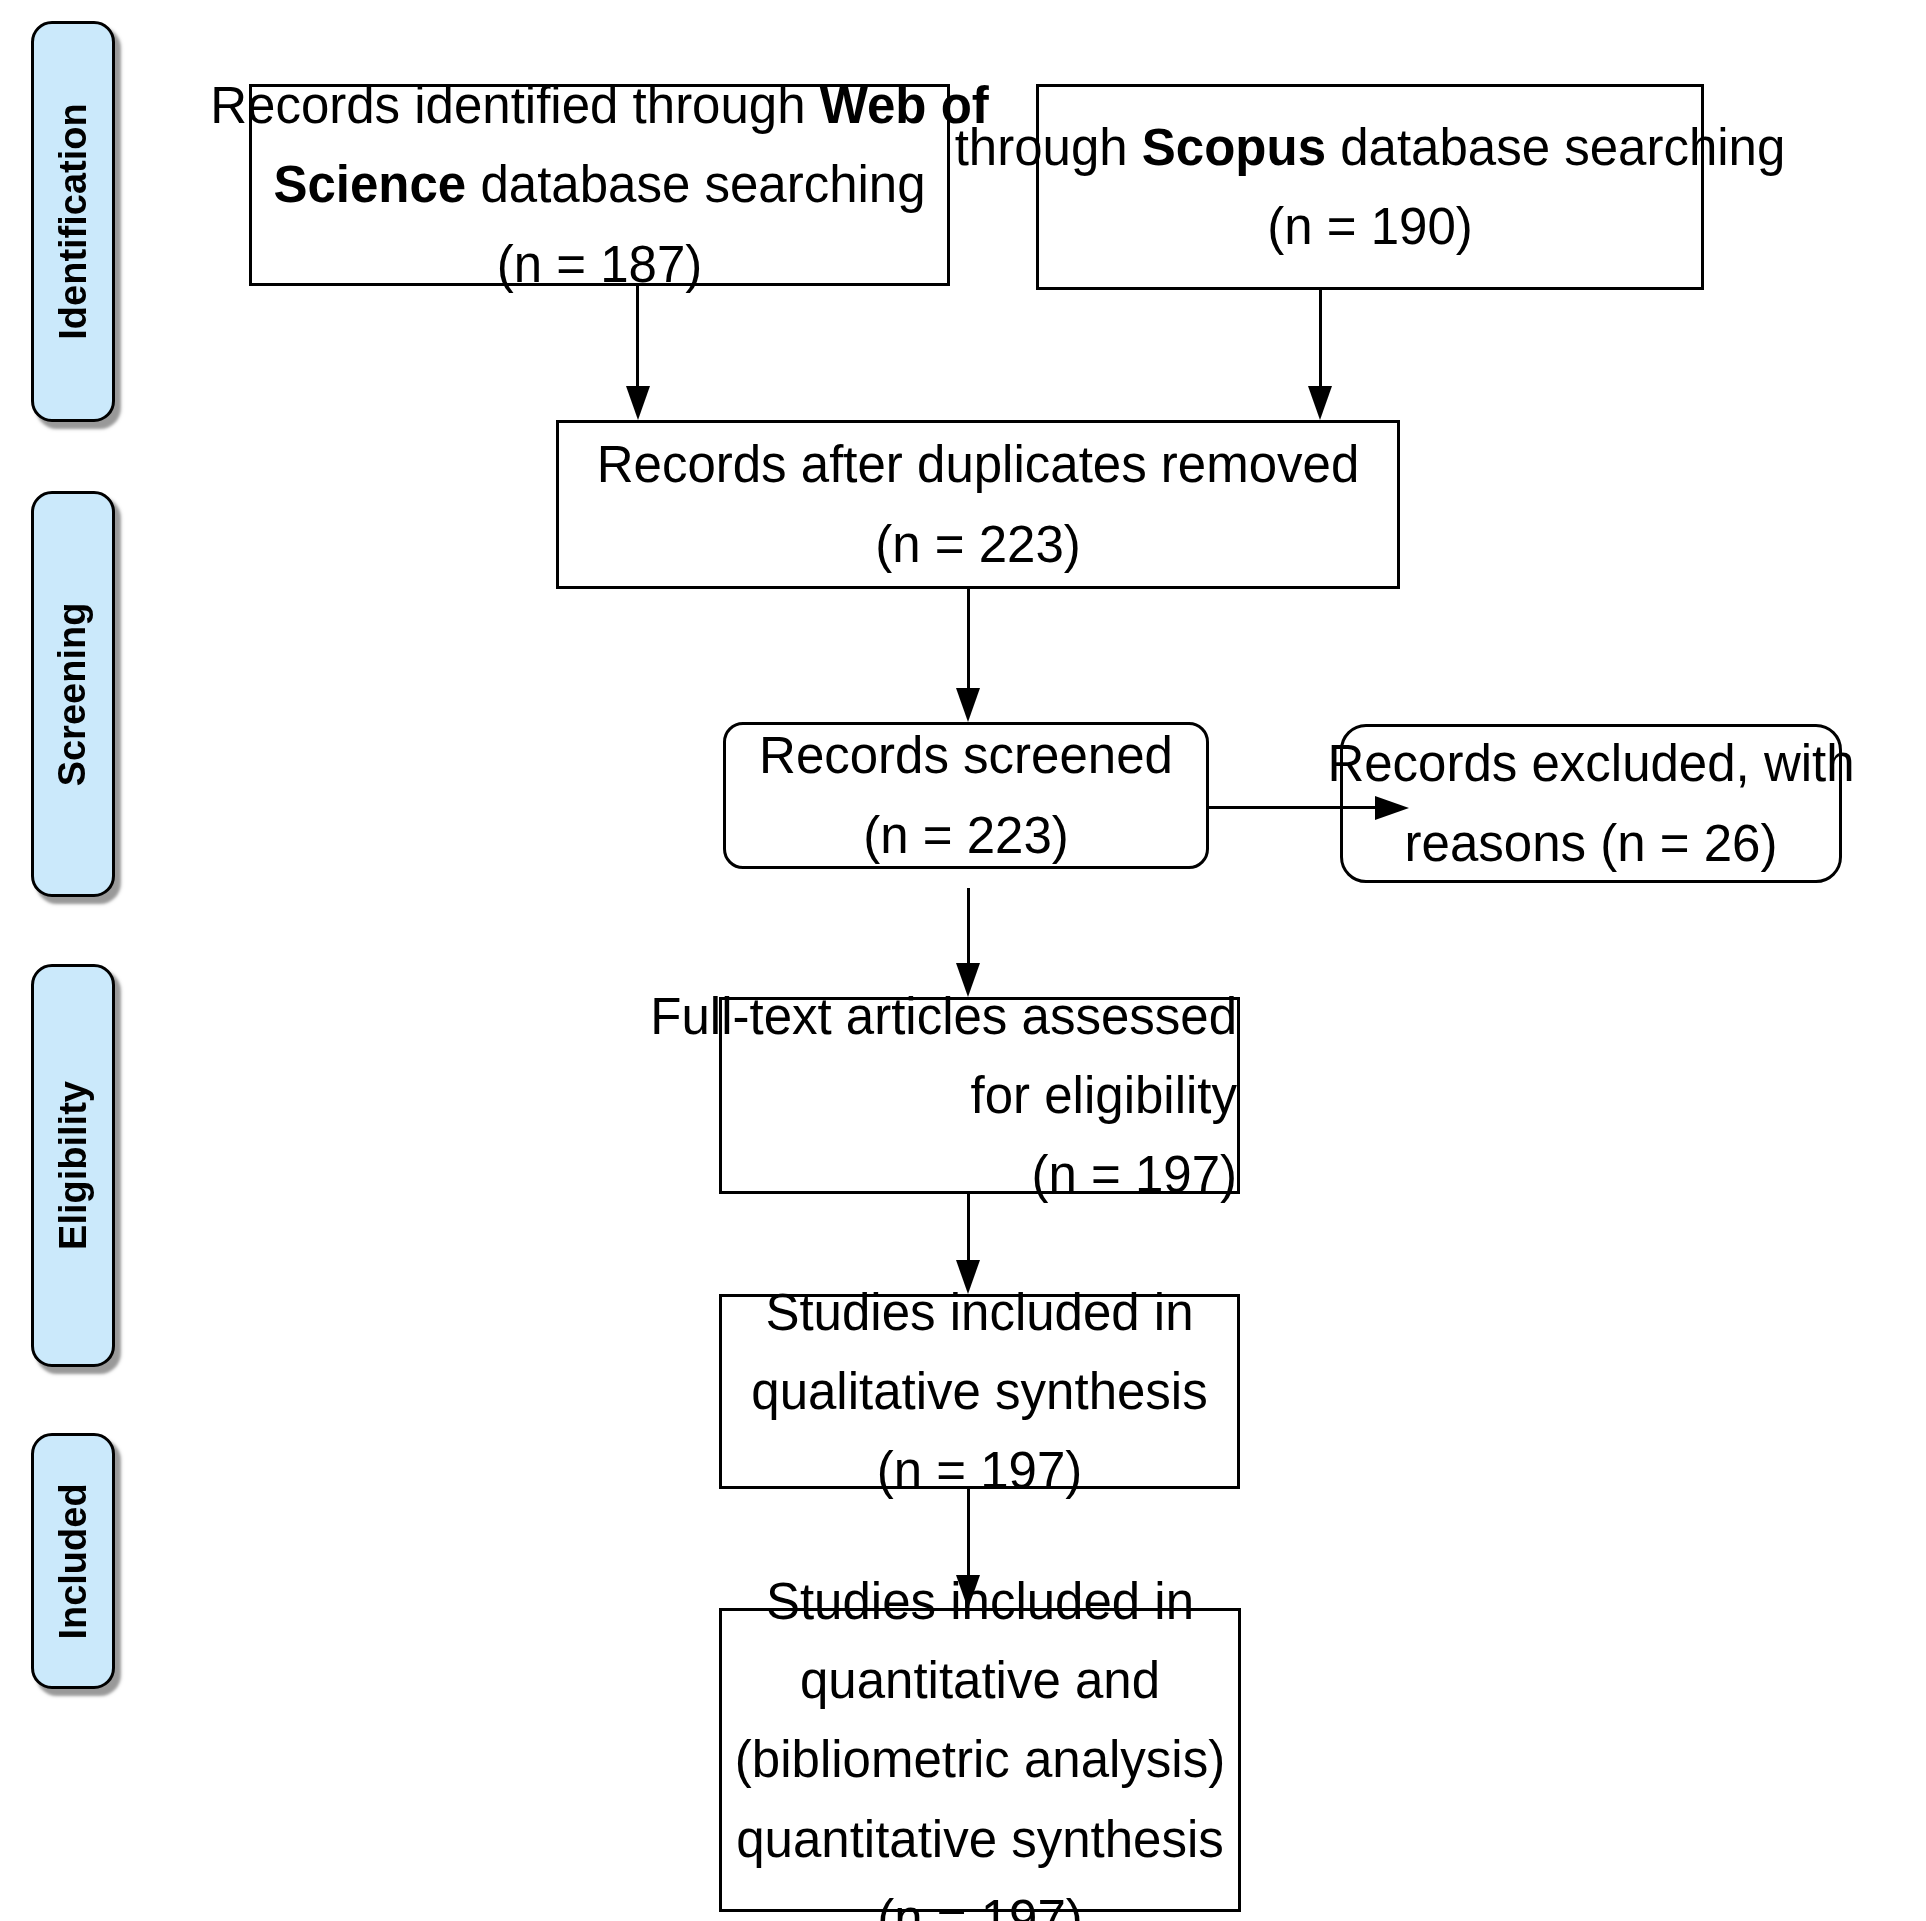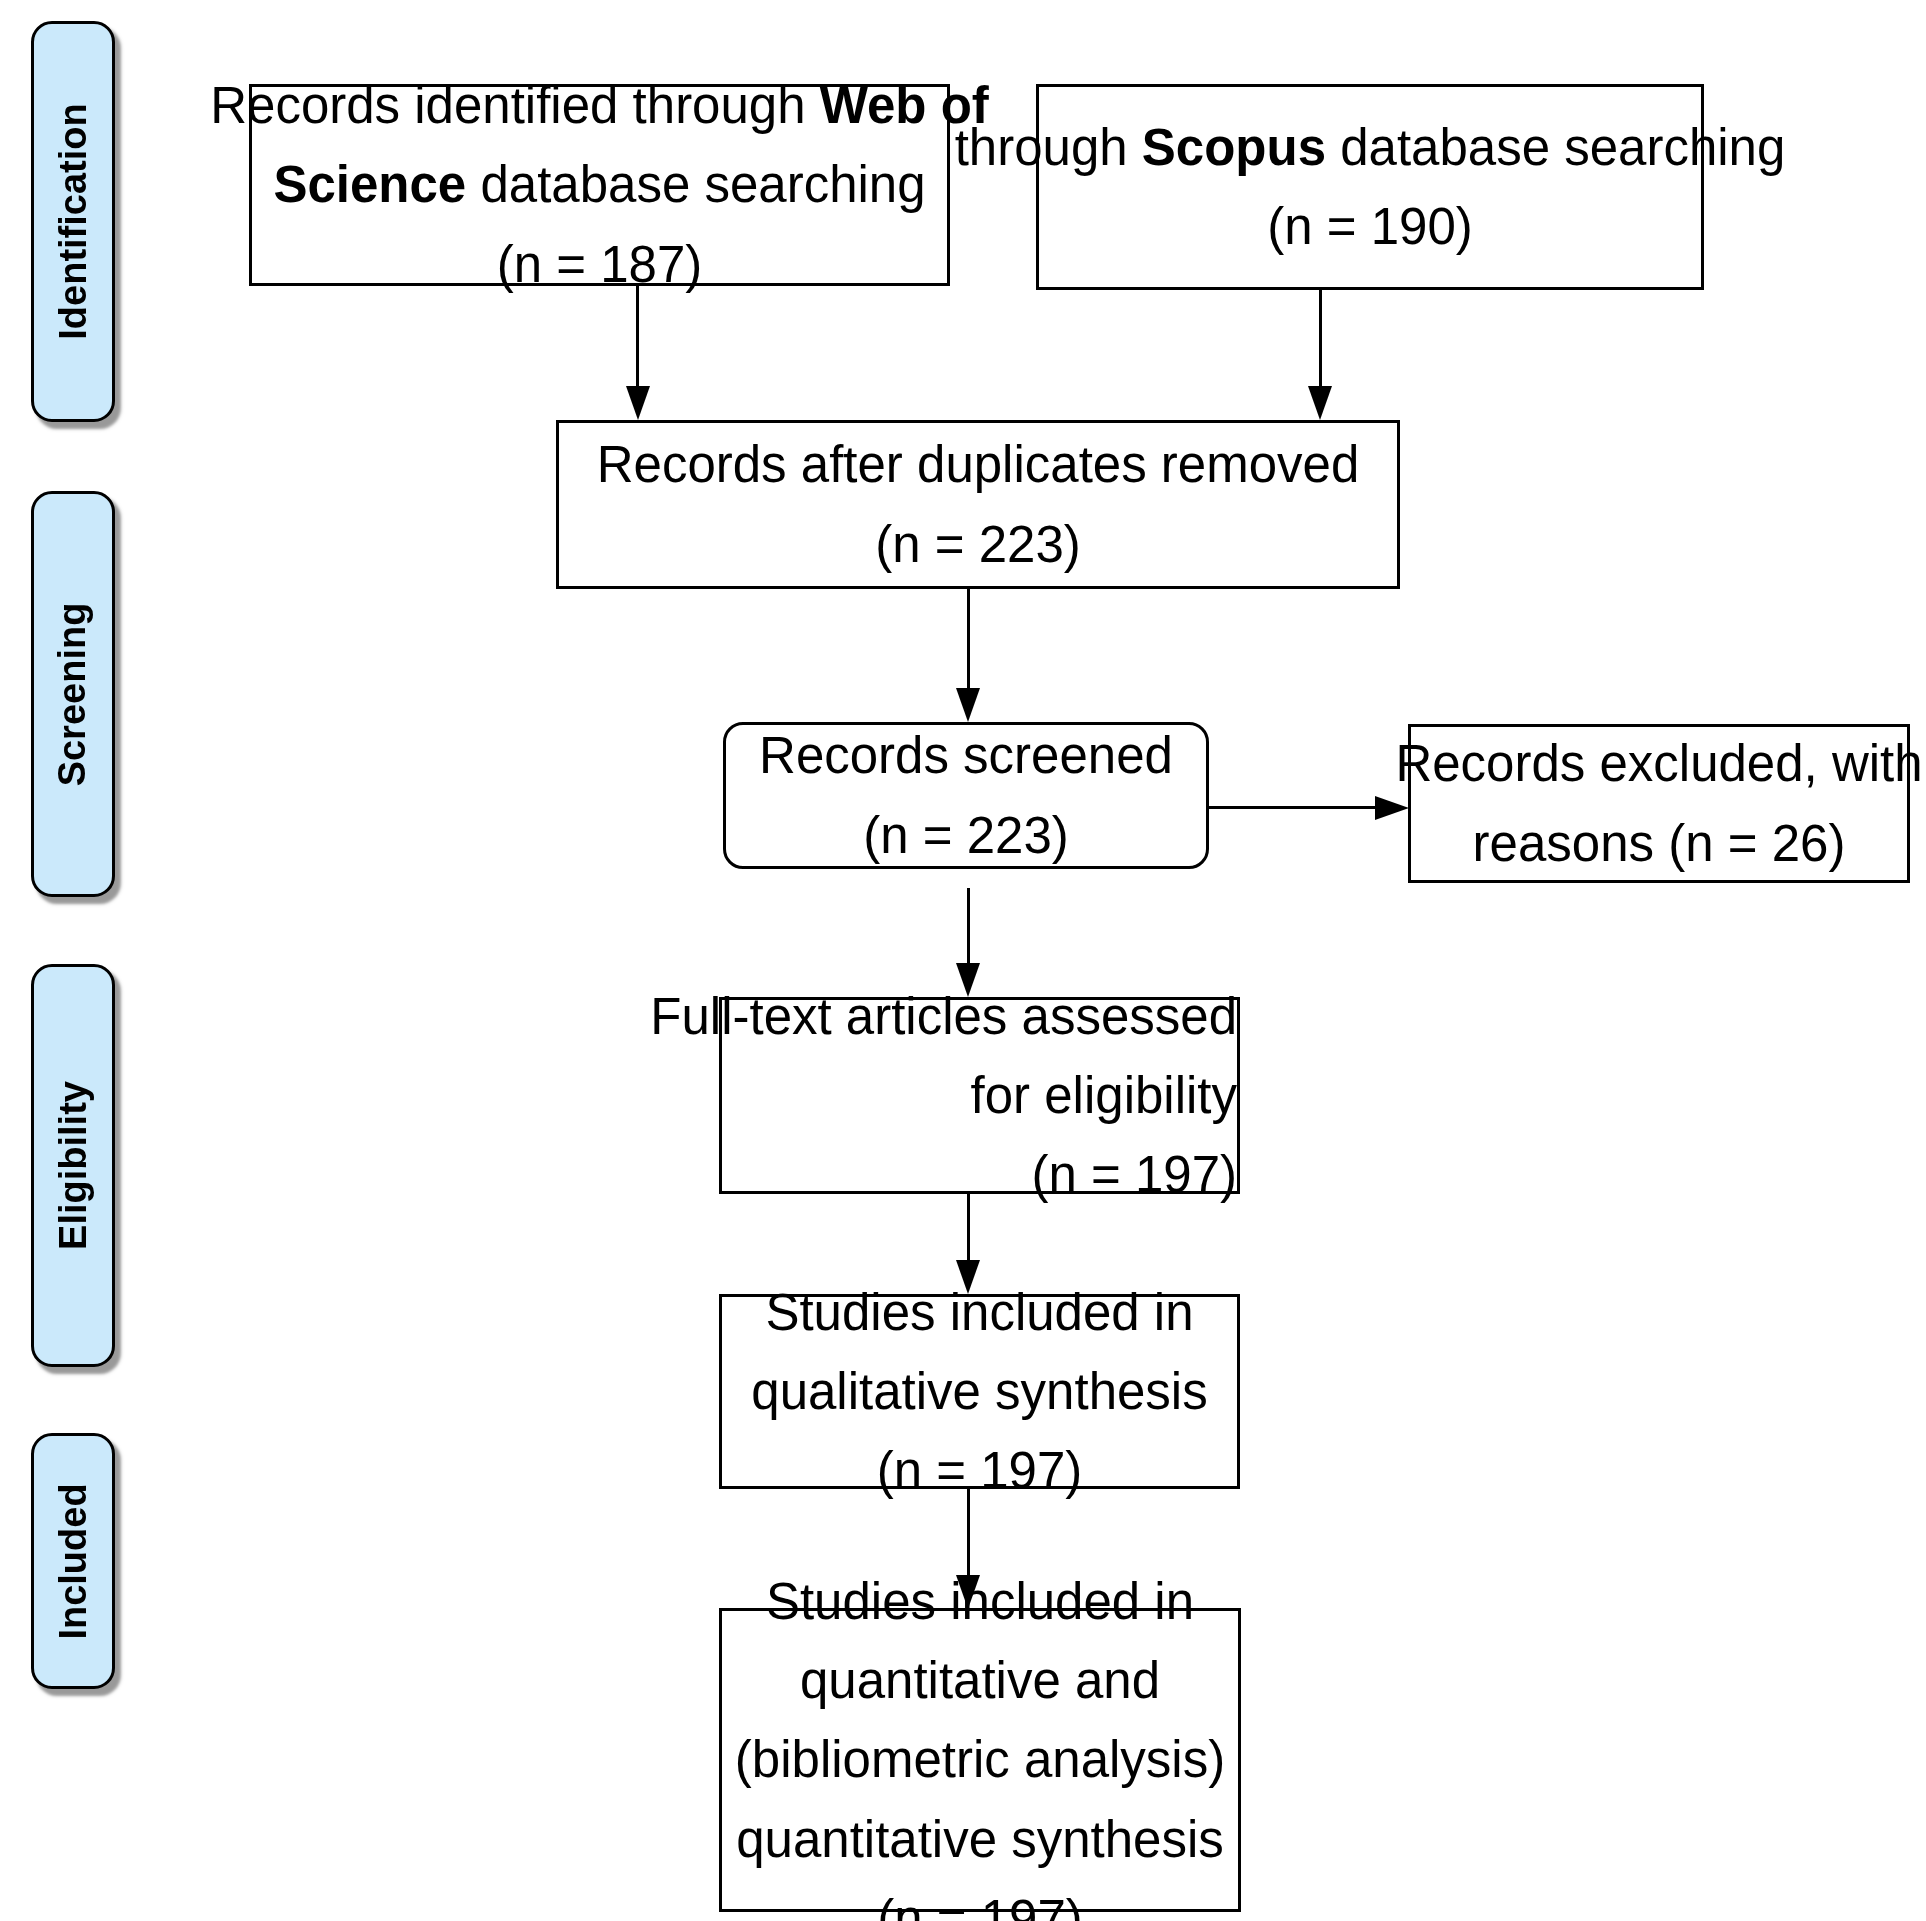--- a/index.html
+++ b/index.html
@@ -72,21 +72,21 @@
   
   #stage-identification { top: 20.6px;   height: 401px; }
   #stage-screening      { top: 491px;  height: 406px; }
   #stage-eligibility    { top: 964px; height: 403px; }
   #stage-included       { top: 1433px; height: 256px; }
 
   #box-wos         { left: 249px;  top: 84px;  width: 701px; height: 202px; }
   #box-scopus      { left: 1036px; top: 84px;  width: 668px; height: 206px; }
   #box-duplicates  { left: 556px;  top: 420px;  width: 844px; height: 169px; }
   #box-screened    { left: 723px; top: 722px; width: 486px;  height: 147px; border-radius: 20px; }
-  #box-excluded    { left: 1408px; top: 724px; width: 502px;  height: 159px; }
+  #box-excluded    { left: 1340px; top: 724px; width: 502px;  height: 159px; border-radius: 26px; }
   #box-fulltext    { left: 719px; top: 997px; width: 521px;  height: 197px; align-items: flex-end; }
   #box-qualitative { left: 719px; top: 1294px; width: 521px;  height: 195px; }
   #box-final       { left: 719px; top: 1608px; width: 522px;  height: 304px; }
 
   #line-wos-dup       { left: 636px; top: 284px;  height: 104px; }
   #ah-wos-dup         { left: 626px; top: 386px; }
   #line-scopus-dup    { left: 1319px; top: 289px;  height: 100px; }
   #ah-scopus-dup      { left: 1308px; top: 386px; }
   #line-dup-screened  { left: 967px; top: 588px;  height: 103px; }
   #ah-dup-screened    { left: 956px; top: 688px; }

